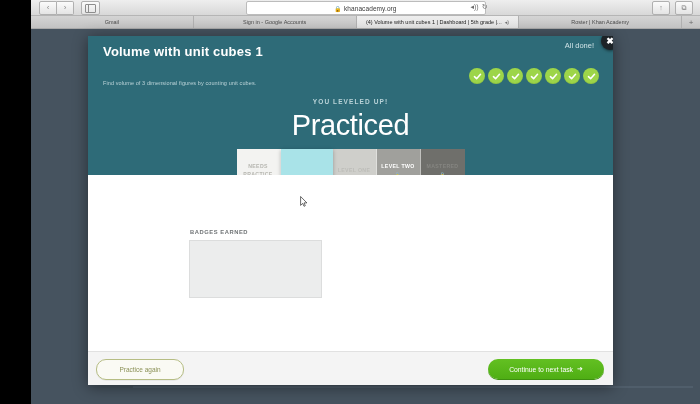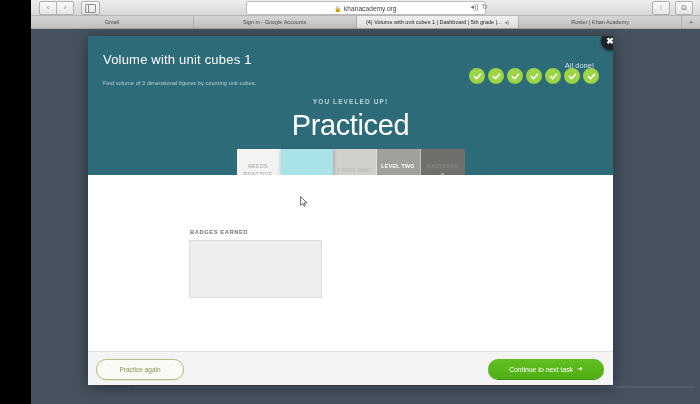--- a/index.html
+++ b/index.html
@@ -53,23 +53,23 @@
 
   
   .page{position:absolute;left:31px;top:28px;width:669px;height:376px;background:#46535f;}
   .page-ghost-bar{position:absolute;left:102px;top:358px;width:560px;height:2px;background:#5a6874;opacity:.55;}
   .ghost-block{position:absolute;left:95px;top:62px;width:470px;height:80px;background:#4b5865;opacity:.5;}
 
   
   .modal{position:absolute;left:88px;top:36px;width:525px;height:349px;background:#fff;
          box-shadow:0 2px 14px rgba(0,0,0,.45);overflow:hidden;}
   .modal-header{position:relative;height:139px;background:#2e6b78;overflow:visible;}
-  .m-title{position:absolute;left:15px;top:16px;font-size:13px;color:#fff;font-weight:normal;letter-spacing:.2px;}
+  .m-title{position:absolute;left:15px;top:8px;font-size:13px;color:#fff;font-weight:bold;letter-spacing:.2px;}
   .m-sub{position:absolute;left:15px;top:44px;font-size:5.5px;color:#bcd4d9;letter-spacing:.1px;}
-  .alldone{position:absolute;right:19px;top:25px;font-size:7.5px;color:#cfe3e7;}
+  .alldone{position:absolute;right:19px;top:5px;font-size:7.5px;color:#cfe3e7;}
   .checks{position:absolute;right:14px;top:32px;display:flex;gap:3px;}
   .check{width:16px;height:16px;border-radius:50%;background:#9dd549;
          display:flex;align-items:center;justify-content:center;
          box-shadow:inset 0 -1px 0 rgba(0,0,0,.08);}
   .check svg{width:9px;height:9px;display:block;}
 
   .leveledup{position:absolute;left:0;right:0;top:62px;text-align:center;
              font-size:6.5px;letter-spacing:1.1px;color:#b9d3d8;font-weight:bold;}
   .practiced-big{position:absolute;left:0;right:0;top:73px;text-align:center;
                  font-size:29px;color:#fff;font-weight:300;letter-spacing:-0.4px;}

